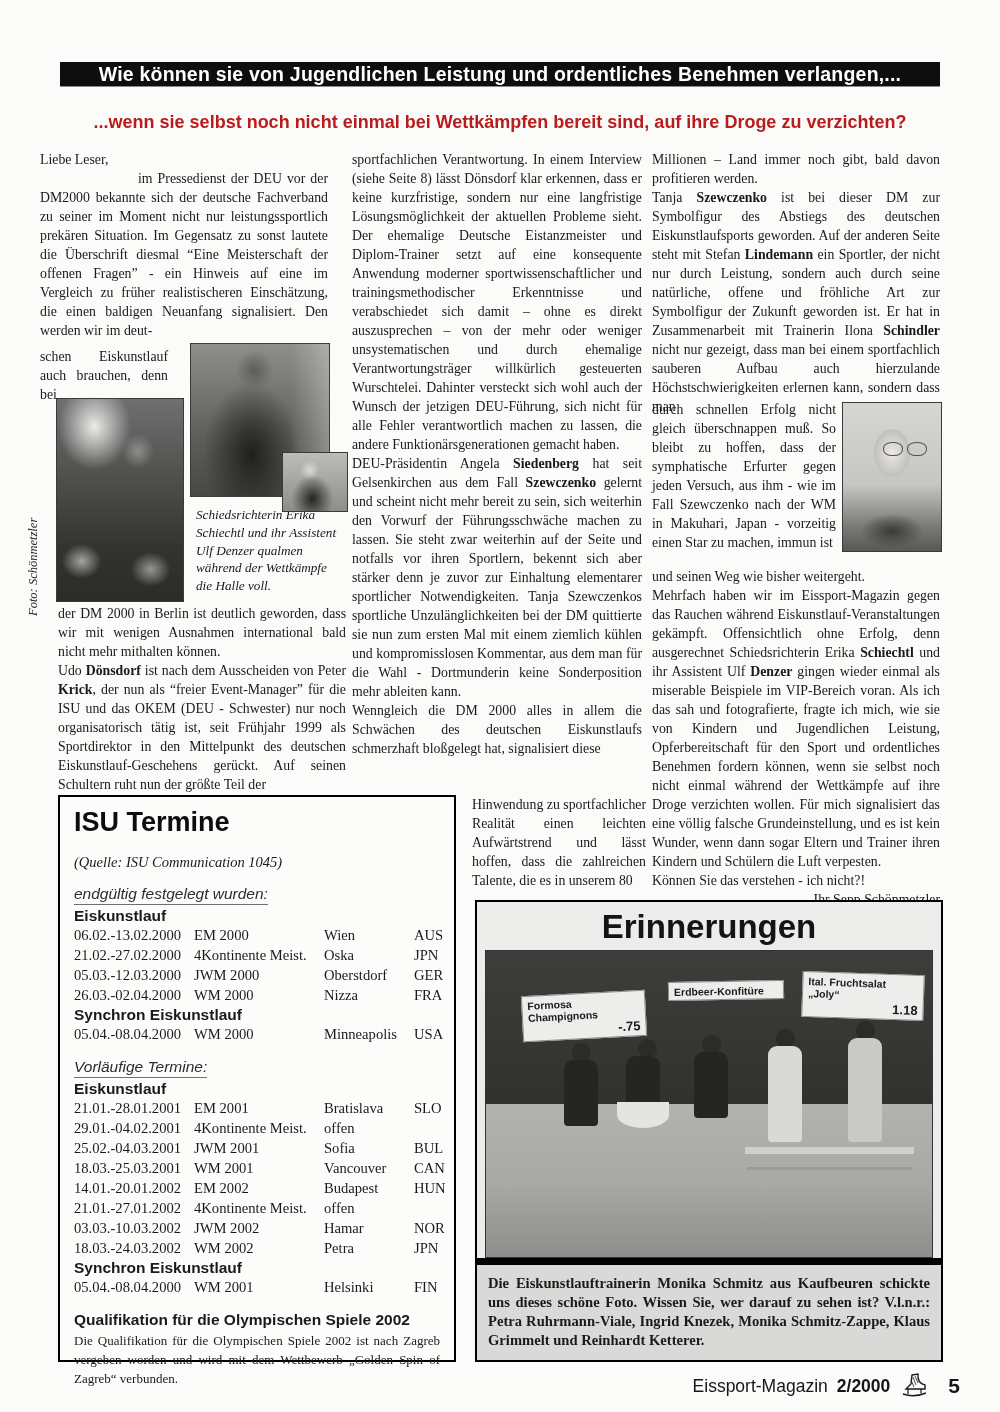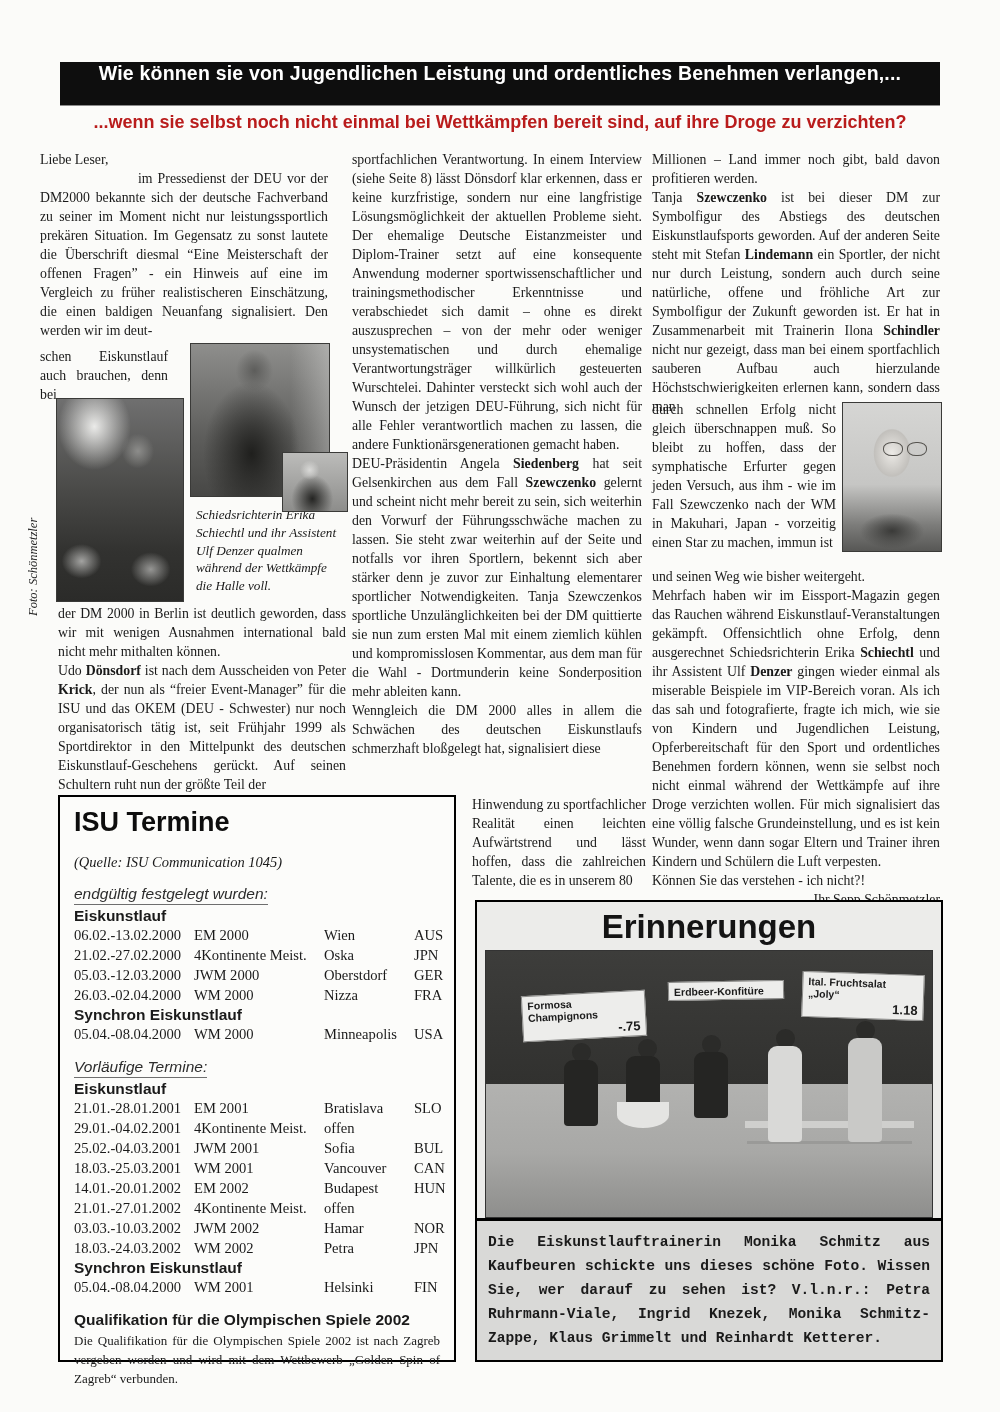--- a/index.html
+++ b/index.html
@@ -1,20 +1,20 @@
 <!DOCTYPE html>
 <html lang="de"><head>
 <meta charset="utf-8">
 <style>
   html,body{margin:0;padding:0;background:#e9e9e7;}
   .page{position:relative;width:1000px;height:1412px;margin:0 auto;background:#fbfbf9;overflow:hidden;
         font-family:"Liberation Serif",serif;color:#1a1a1a;}
   
-  .banner{position:absolute;left:60px;top:62px;width:880px;height:43px;background:#0e0e0e;
-          display:flex;align-items:flex-start;justify-content:center;
+  .banner{position:absolute;left:60px;top:62px;width:880px;height:24px;background:#0e0e0e;
+          display:flex;align-items:flex-end;justify-content:center;
           font-family:"Liberation Sans",sans-serif;font-weight:bold;font-size:19.5px;color:#ffffff;
           letter-spacing:.2px;box-shadow:0 1px 0 #8b8b8b;}
   .subheadline{position:absolute;left:40px;top:112px;width:920px;text-align:center;
           font-family:"Liberation Sans",sans-serif;font-weight:bold;font-size:18px;color:#b91c1c;}
   
   .bt{font-family:"Liberation Serif",serif;font-size:13.8px;line-height:19px;text-align:justify;color:#191919;}
   .bt p{margin:0;}
   .col{position:absolute;width:288px;}
   .salutation{display:block;}
   .indent1{text-indent:98px;}
@@ -75,22 +75,22 @@
   .sign{position:absolute;background:#ededeb;border:1px solid #8a8a88;padding:3px 5px 2px 5px;
       font-family:"Liberation Sans",sans-serif;font-weight:bold;color:#1c1c1c;}
   .sign .sign-name{font-size:10.5px;line-height:12px;display:block;}
   .sign .sign-price{font-size:13px;display:block;text-align:right;}
   .fig{position:absolute;z-index:2;}
   .fig .head{width:19px;height:19px;border-radius:50%;background:#2b2b29;margin:0 auto;}
   .fig .torso{width:34px;height:66px;border-radius:9px 9px 4px 4px;background:#252523;margin-top:-2px;}
   .fig.light .torso{background:#d9d9d7;}
   .fig .skirt{width:52px;height:26px;background:#e4e4e2;border-radius:0 0 50% 50%;margin:-6px 0 0 -9px;}
   .bench{position:absolute;left:58%;top:64%;width:38%;height:7px;background:#cfcfcd;z-index:1;box-shadow:0 18px 0 -2px #9a9a98;}
-  .mem-caption{background:#d9d9d7;border-top:3px solid #000000;padding:9px 11px 10px 11px;
-      font-weight:bold;font-size:14.6px;line-height:24px;text-align:justify;font-family:Liberation Mono, monospace;}
+  .mem-caption{background:#d9d9d7;border-top:7px solid #000000;padding:9px 11px 10px 11px;
+      font-weight:bold;font-size:14.6px;line-height:19px;text-align:justify;}
   
   .footer{position:absolute;left:520px;top:1368px;width:440px;height:36px;
       display:flex;align-items:center;justify-content:flex-end;gap:9px;
       font-family:"Liberation Sans",sans-serif;font-size:17.5px;color:#161616;}
   .footer .issue{font-weight:bold;}
   .footer .pageno{font-weight:bold;font-size:21px;margin-left:10px;}
   .skate{width:30px;height:26px;}
 </style>
 </head>
 <body>
@@ -276,14 +276,25 @@
           <div class="torso" style="height:96px;"></div>
         </div>
       <div class="fig light" style="left:362px;top:70px;">
           <div class="head"></div>
           <div class="torso" style="height:104px;background:#c9c9c7;"></div>
         </div>
     </div>
     <div class="mem-caption">Die Eiskunstlauftrainerin Monika Schmitz aus Kaufbeuren schickte uns dieses schöne Foto. Wissen Sie, wer darauf zu sehen ist? V.l.n.r.: Petra Ruhrmann-Viale, Ingrid Knezek, Monika Schmitz-Zappe, Klaus Grimmelt und Reinhardt Ketterer.</div>
   </div>
 
+  <div class="footer">
+    <span>Eissport-Magazin</span>
+    <span class="issue">2/2000</span>
+    <svg class="skate" viewBox="0 0 30 26">
+      <path d="M13 2 L19 1 C18.5 7 21 11 26 12 L26 16 L7 16 L12 11 Z" fill="#fdfdfb" stroke="#1a1a1a" stroke-width="1.4"></path>
+      <path d="M14 4 L17 12 M12 7 L15 14 M16 3 L19 10" stroke="#1a1a1a" stroke-width="0.8"></path>
+      <path d="M4 21 Q15 25 27 20" fill="none" stroke="#1a1a1a" stroke-width="1.4"></path>
+      <path d="M9 16 L9 21 M22 16 L22 20.5" stroke="#1a1a1a" stroke-width="1.2"></path>
+    </svg>
+    <span class="pageno">5</span>
+  </div>
 
 </div>
 
 </body></html>

